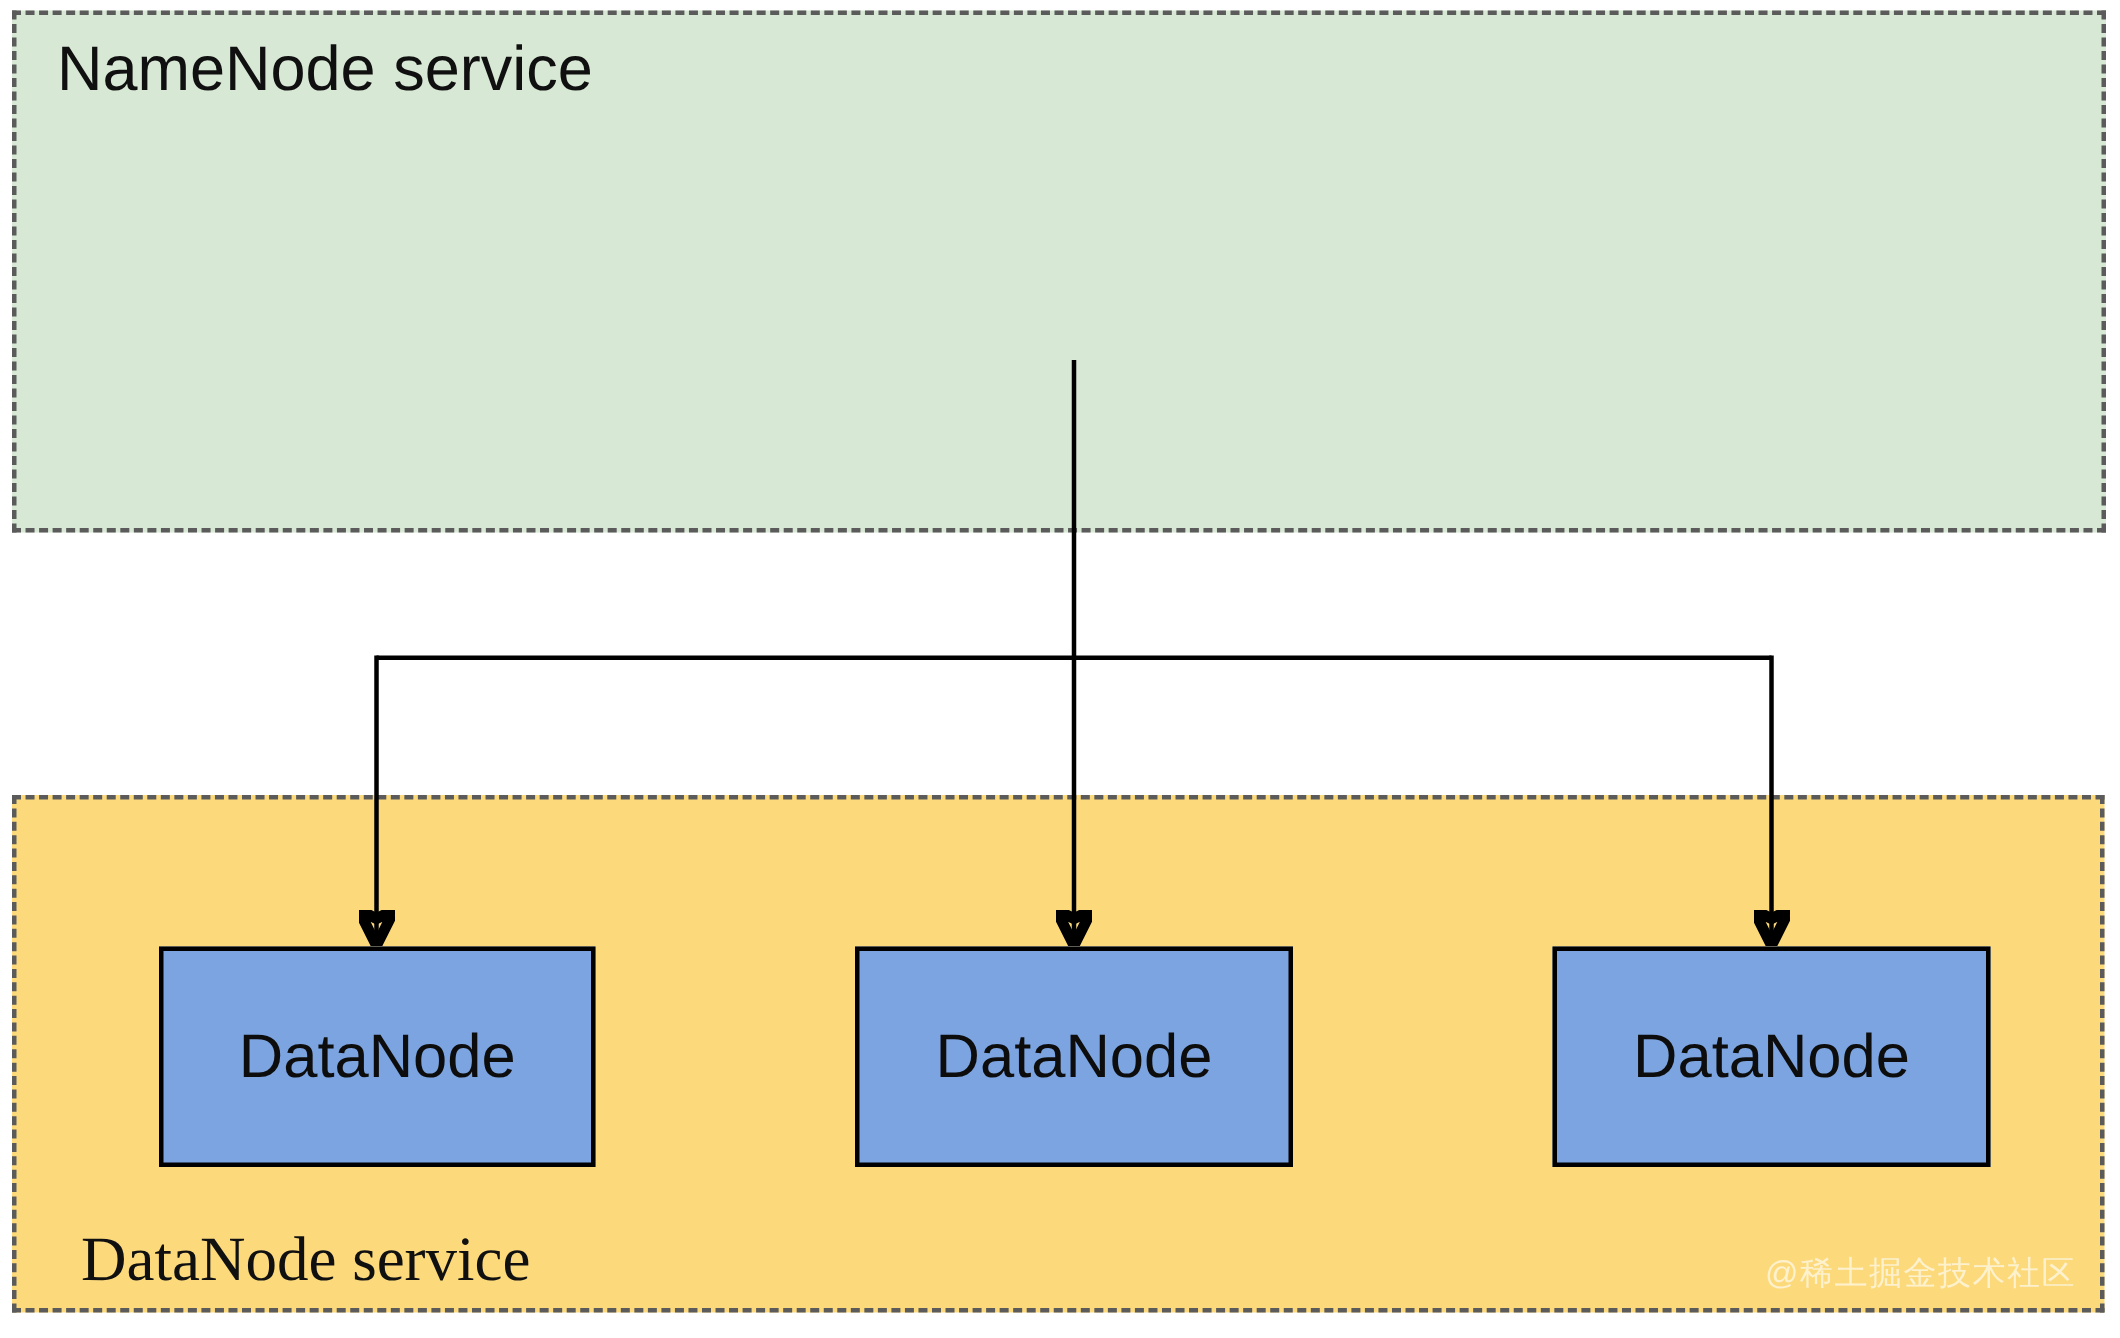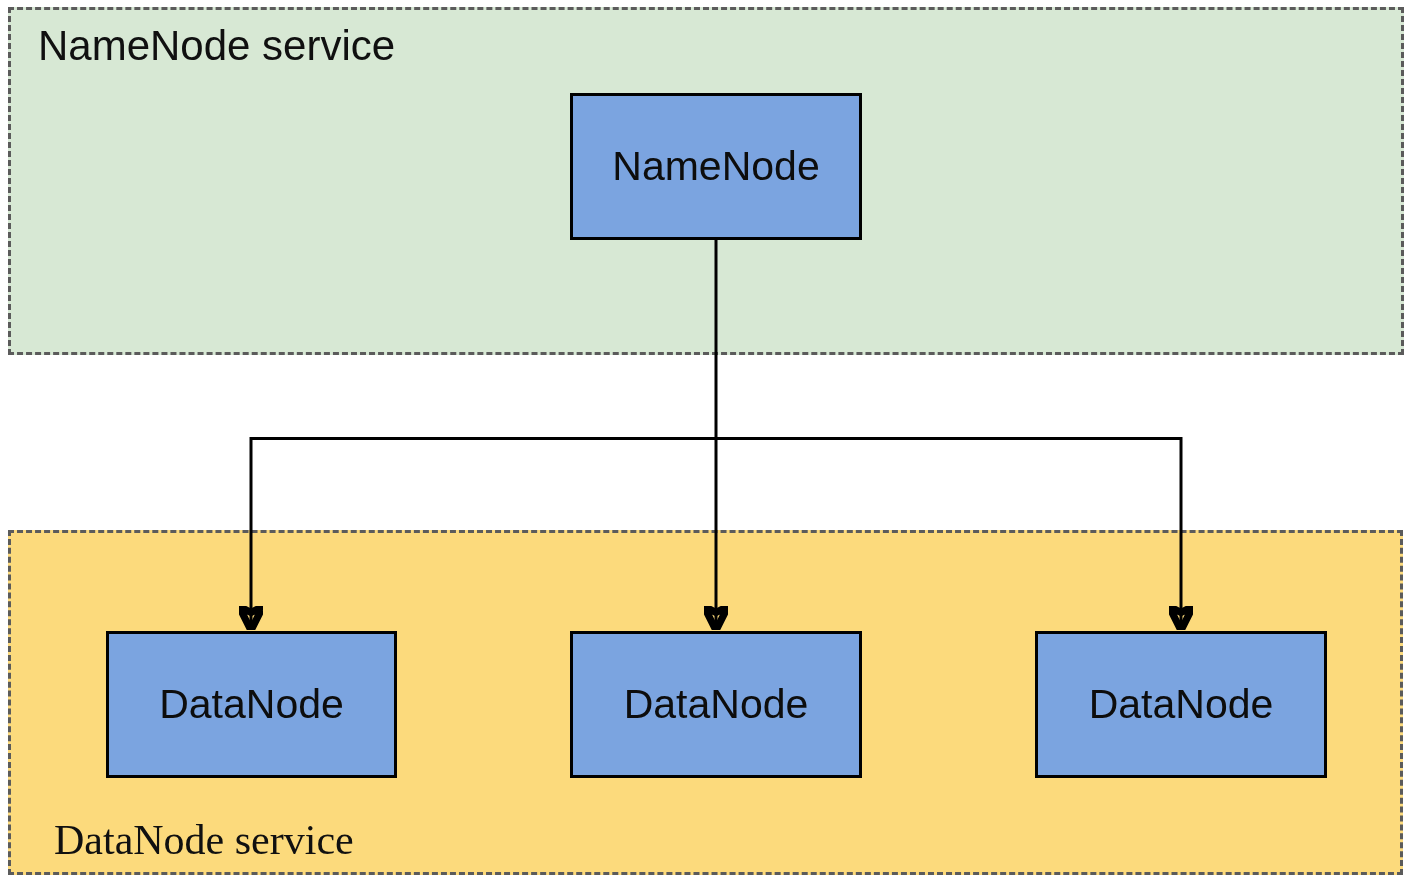--- a/index.html
+++ b/index.html
@@ -90,37 +90,35 @@
 <body>
 
 <div class="canvas">
 
   <div class="zone zone-green" style="background-color: rgb(215, 232, 212);">
     <div class="zone-label top-left">NameNode service</div>
   </div>
 
   <div class="zone zone-yellow" style="background-color: rgb(252, 218, 124);">
     <div class="zone-label bottom-left">DataNode service</div>
+    <div class="watermark">@稀土掘金技术社区</div>
   </div>
 
   <svg class="connectors" viewBox="0 0 1413 892" xmlns="http://www.w3.org/2000/svg">
     <defs>
       <marker id="arrowhead" viewBox="0 0 10 10" markerWidth="8" markerHeight="8" refX="9" refY="5" orient="auto">
         <path d="M0,0 L10,5 L0,10 L2.5,5 Z" fill="#000000" stroke="none"></path>
       </marker>
     </defs>
     <path d="M251,438.5 L1181,438.5"></path>
     <path d="M716,240 L716,628" marker-end="url(#arrowhead)"></path>
     <path d="M251,437 L251,628" marker-end="url(#arrowhead)"></path>
     <path d="M1181,437 L1181,628" marker-end="url(#arrowhead)"></path>
   </svg>
 
-  <div class="node node-namenode" style="background-color: rgb(123, 164, 224);">
-    <span>NameNode</span>
-  </div>
 
   <div class="node node-dn1" style="background-color: rgb(123, 164, 224);">
     <span>DataNode</span>
   </div>
 
   <div class="node node-dn2" style="background-color: rgb(123, 164, 224);">
     <span>DataNode</span>
   </div>
 
   <div class="node node-dn3" style="background-color: rgb(123, 164, 224);">

